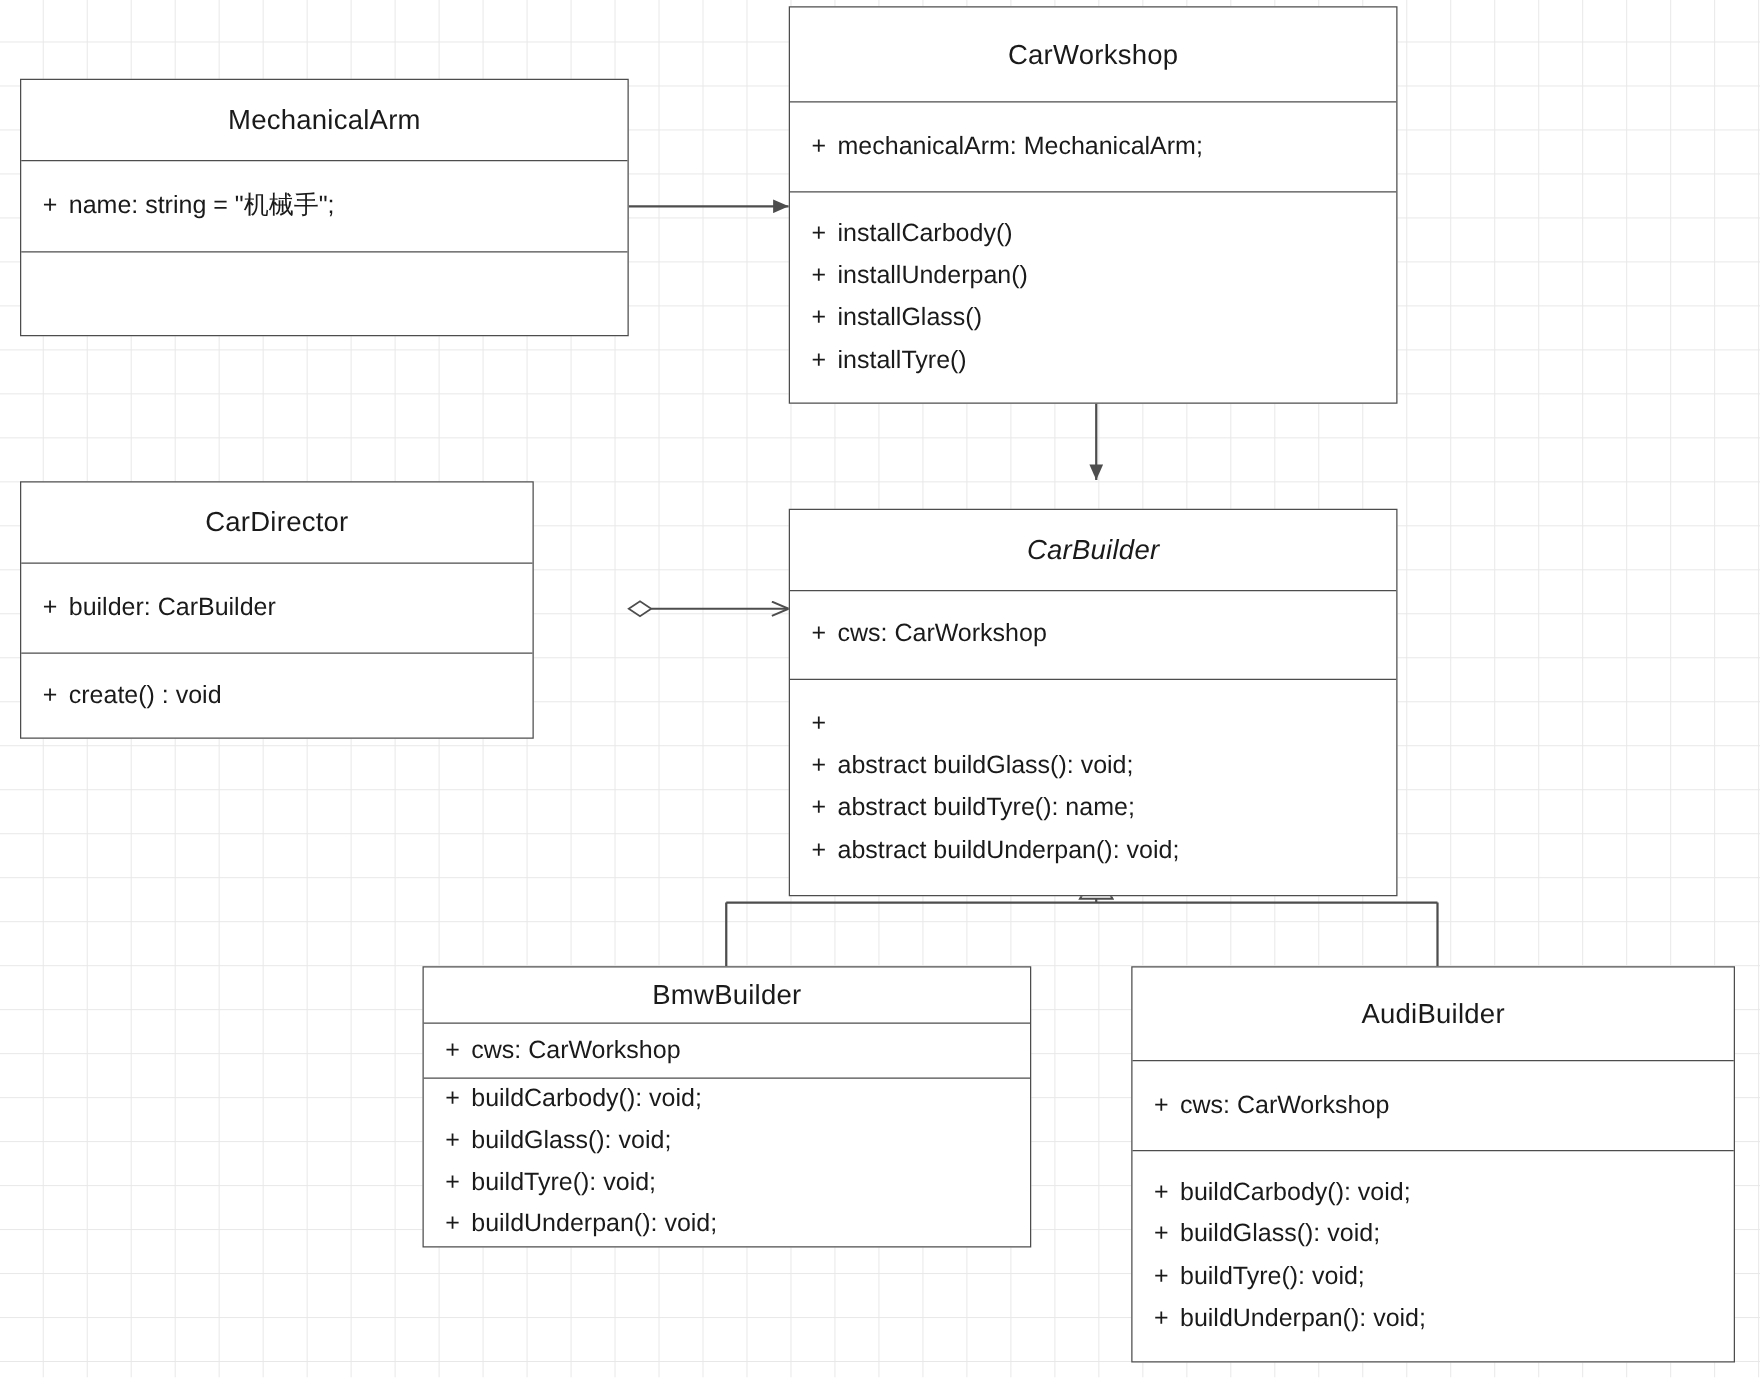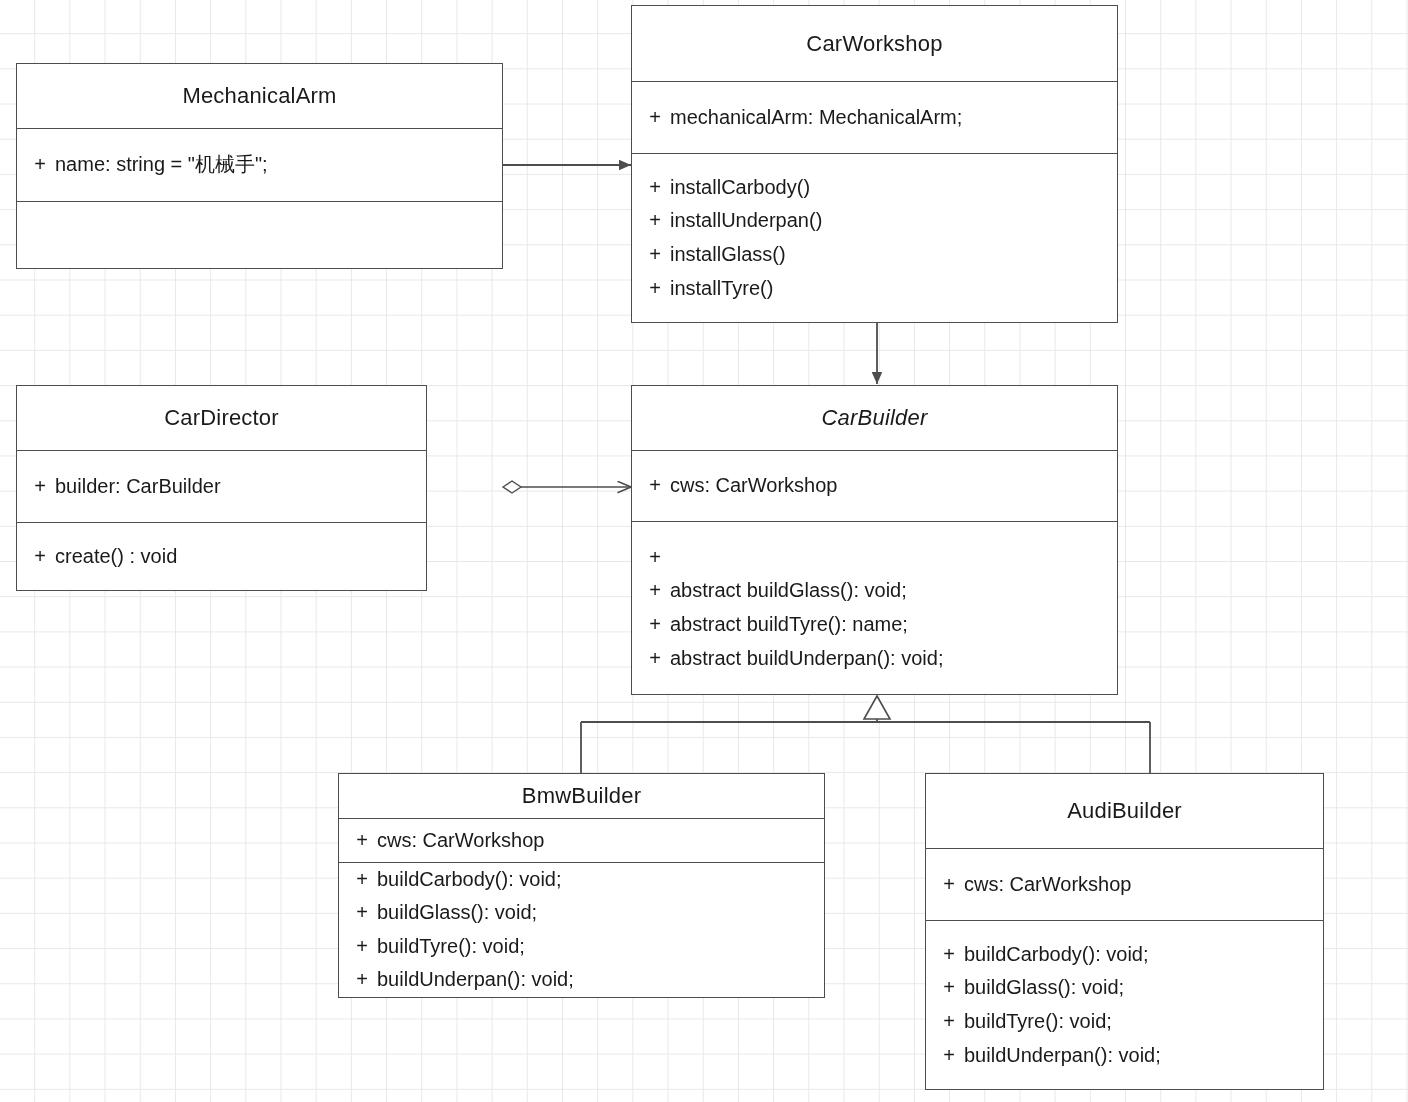--- a/index.html
+++ b/index.html
@@ -166,21 +166,21 @@
       </div>
     </div>
     <div class="cls-section sec-ops" style="flex:1;">
       <div class="member-row">
         <span class="vis">+</span>
         <span class="mem-text"> create() : void</span>
       </div>
     </div>
   </div>
 
-  <div class="uml-class" style="left:631px; top:385px; width:487px; height:310px;">
+  <div class="uml-class" style="left:631px; top:407px; width:487px; height:310px;">
     <div class="cls-title italic" style="height:64px;">CarBuilder</div>
     <div class="cls-section sec-attrs" style="height:70px;">
       <div class="member-row">
         <span class="vis">+</span>
         <span class="mem-text">cws: CarWorkshop</span>
       </div>
     </div>
     <div class="cls-section sec-ops" style="flex:1;">
       <div class="member-row">
         <span class="vis">+</span>
@@ -221,21 +221,21 @@
         <span class="vis">+</span>
         <span class="mem-text">buildTyre(): void;</span>
       </div>
       <div class="member-row">
         <span class="vis">+</span>
         <span class="mem-text">buildUnderpan(): void;</span>
       </div>
     </div>
   </div>
 
-  <div class="uml-class" style="left:905px; top:773px; width:399px; height:317px;margin-left:20px;">
+  <div class="uml-class" style="left:905px; top:773px; width:483px; height:317px;">
     <div class="cls-title" style="height:74px;">AudiBuilder</div>
     <div class="cls-section sec-attrs" style="height:71px;">
       <div class="member-row">
         <span class="vis">+</span>
         <span class="mem-text">cws: CarWorkshop</span>
       </div>
     </div>
     <div class="cls-section sec-ops" style="flex:1;">
       <div class="member-row">
         <span class="vis">+</span>

